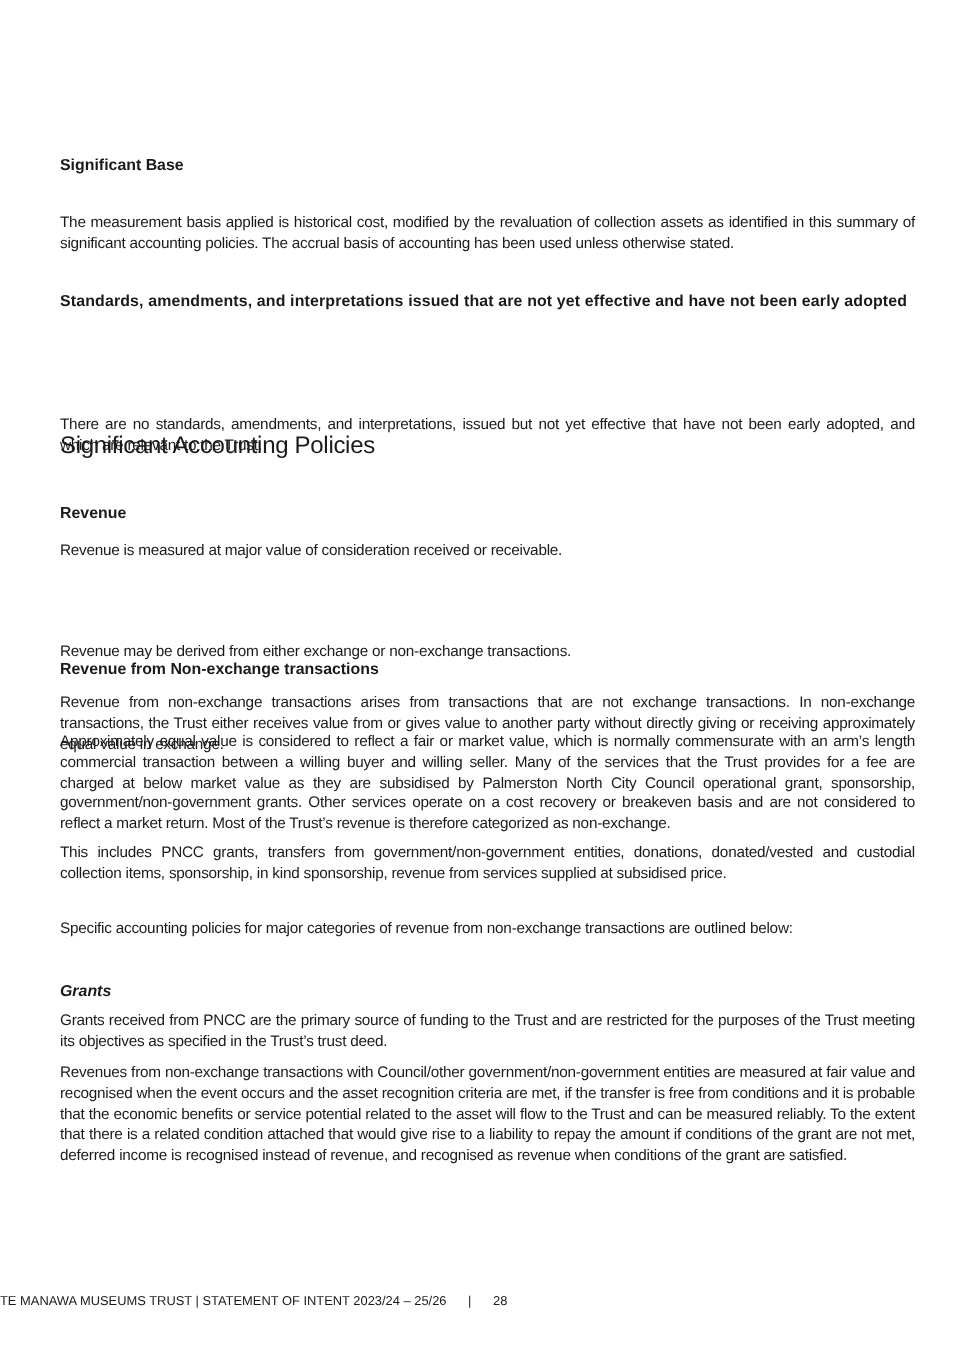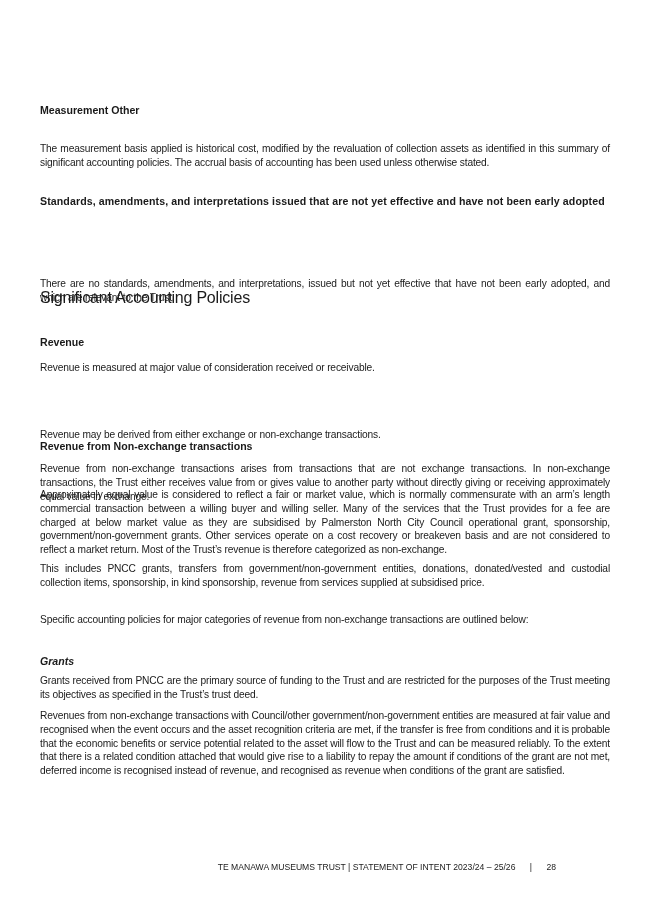--- a/index.html
+++ b/index.html
@@ -4,30 +4,30 @@
 <style>
   html, body { margin: 0; padding: 0; background: #ffffff; }
   body { width: 645px; height: 912px; position: relative; overflow: hidden;
          font-family: "Liberation Sans", sans-serif; color: #1a1a1a; }
   .page { position: absolute; left: 40px; top: 0; width: 570px; }
   .abs { position: absolute; left: 0; width: 570px; }
   .h-bold { font-weight: bold; font-size: 10.6px; line-height: 13px; }
   .p { font-size: 10.2px; line-height: 13.8px; text-align: justify; letter-spacing: -0.15px; }
   .title { font-size: 16px; line-height: 26px; font-weight: normal; letter-spacing: -0.2px; }
   .h-italic { font-weight: bold; font-style: italic; font-size: 10.6px; line-height: 13px; }
-  .footer { position: absolute; top: 862px; left: 0; width: 524px; text-align: right;
-            font-size: 8.6px; letter-spacing: 0; color: #1a1a1a; padding-left: 32px; }
+  .footer { position: absolute; top: 862px; left: 0; width: 524px; text-align: left;
+            font-size: 8.6px; letter-spacing: 0; color: #1a1a1a; }
   .footer .sep { display: inline-block; margin: 0 12px; }
 </style>
 </head>
 <body>
 
 <div class="page">
 
-  <div class="abs h-bold" style="top:104px;">Measurement Other</div>
+  <div class="abs h-bold" style="top:104px;">Significant Base</div>
   <div class="abs p" style="top:142px;">The measurement basis applied is historical cost, modified by the revaluation of collection assets as identified in this summary of significant accounting policies. The accrual basis of accounting has been used unless otherwise stated.</div>
 
   <div class="abs h-bold" style="top:195px; letter-spacing:0.1px;">Standards, amendments, and interpretations issued that are not yet effective and have not been early adopted</div>
   <div class="abs p" style="top:233px;margin-top:44px;">There are no standards, amendments, and interpretations, issued but not yet effective that have not been early adopted, and which are relevant to the Trust.</div>
 
   <div class="abs title" style="top:285px;">Significant Accounting Policies</div>
 
   <div class="abs h-bold" style="top:336px;">Revenue</div>
   <div class="abs p" style="top:361px;">Revenue is measured at major value of consideration received or receivable.</div>
   <div class="abs p" style="top:388px;margin-top:40px;">Revenue may be derived from either exchange or non-exchange transactions.</div>

